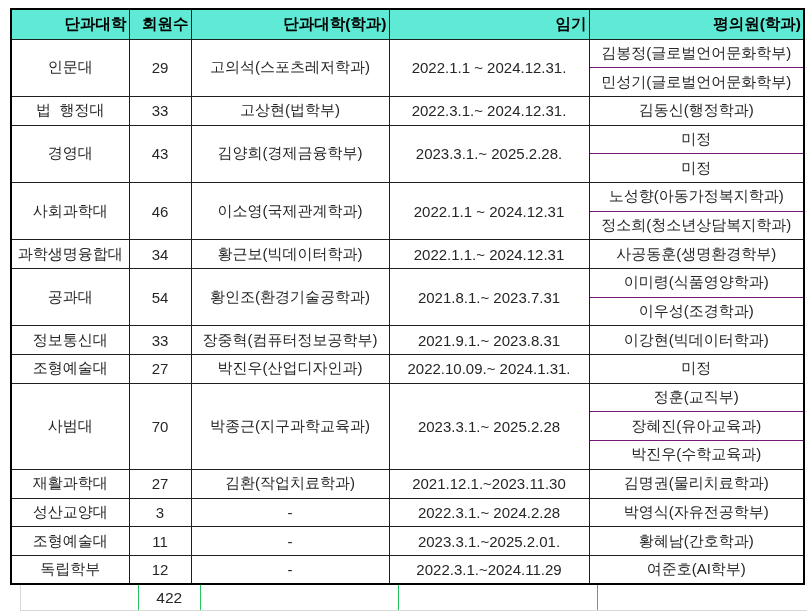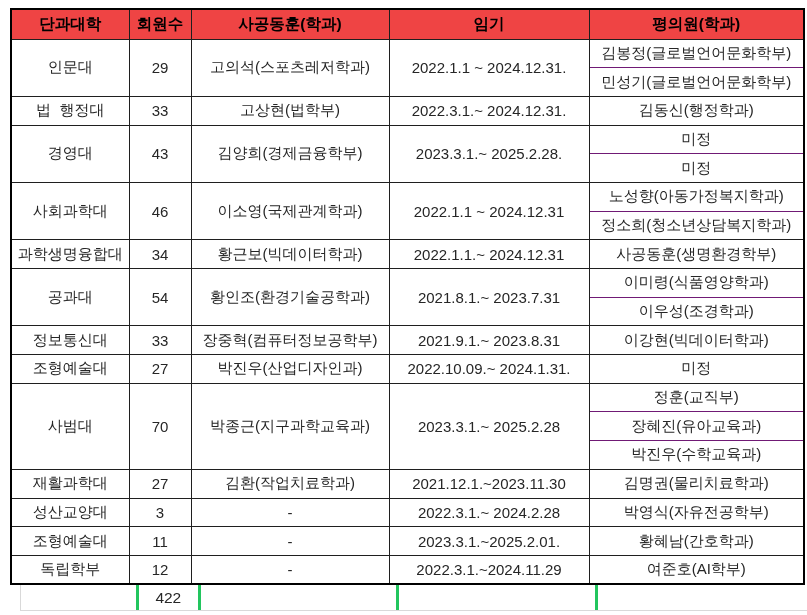--- a/index.html
+++ b/index.html
@@ -14,41 +14,42 @@
     border-collapse:collapse; table-layout:fixed;
     width:793px; border:2px solid #000000;
   }
   th, td {
     text-align:center; vertical-align:middle;
     white-space:pre-wrap; padding:0 2px; overflow:hidden;
     box-sizing:border-box;
   }
   thead tr { height:30px; }
   th {
-    background:#ef4444; color:#000000;
+    background:#5eead4; color:#000000;
     font-weight:bold; font-size:15.5px;
     border-left:1px solid #1f1f1f;
+    text-align:right;
   }
   tbody tr { height:28.7px; }
   td {
     font-size:15px;
     border-left:1px solid #1f1f1f;
   }
   tr.grp  > td { border-top:1px solid #1f1f1f; }
   tr.cont > td { border-top:1px solid #701a75; }
 
   .total-bar {
     margin-left:10px; width:793px; height:26px;
     display:flex; box-sizing:border-box;
     border-left:1px solid #d9d9d9;
     border-bottom:1px solid #d9d9d9;
   }
   .total-bar .cell {
     box-sizing:border-box; height:100%;
-    border-right:3px solid #22c55e;
+    border-right:1px solid #22c55e;
     display:flex; align-items:center; justify-content:center;
     font-size:15.5px; color:#262626;
   }
   .w1{width:118px}.w2{width:62px}.w3{width:198px}.w4{width:200px}.w5{width:215px}
 </style>
 </head>
 <body>
 
 <div class="page">
 
@@ -57,21 +58,21 @@
       <col style="width:118px">
         <col style="width:62px">
         <col style="width:198px">
       <col style="width:200px">
         <col style="width:215px">
     </colgroup>
     <thead>
       <tr>
         <th>단과대학</th>
         <th>회원수</th>
-        <th>사공동훈(학과)</th>
+        <th>단과대학(학과)</th>
         <th>임기</th>
         <th>평의원(학과)</th>
       </tr>
     </thead>
     <tbody id="table-body">
         <tr class="grp">
           <td rowspan="2">인문대</td>
           <td rowspan="2">29</td>
           <td rowspan="2">고의석(스포츠레저학과)</td>
           <td rowspan="2">2022.1.1 ~ 2024.12.31.</td>

